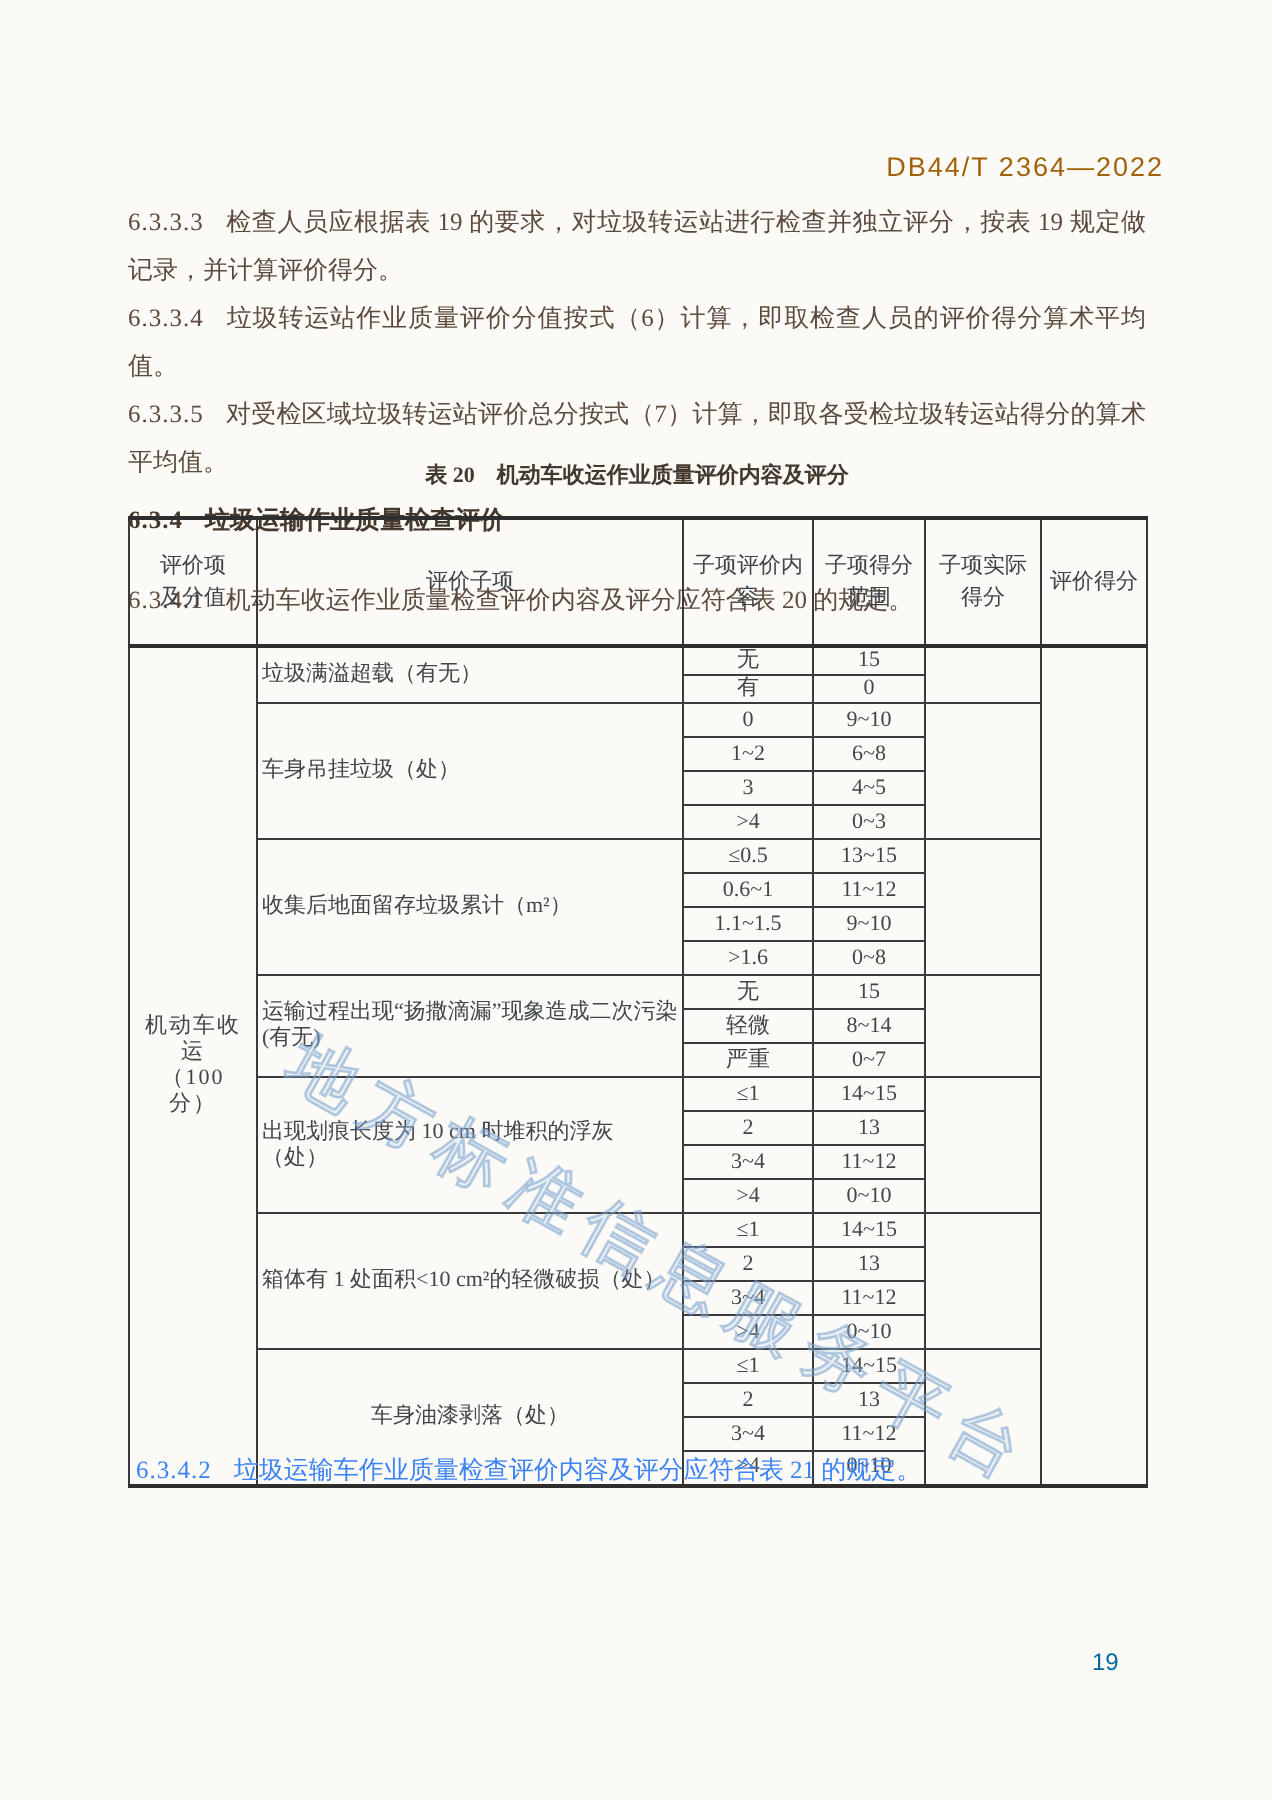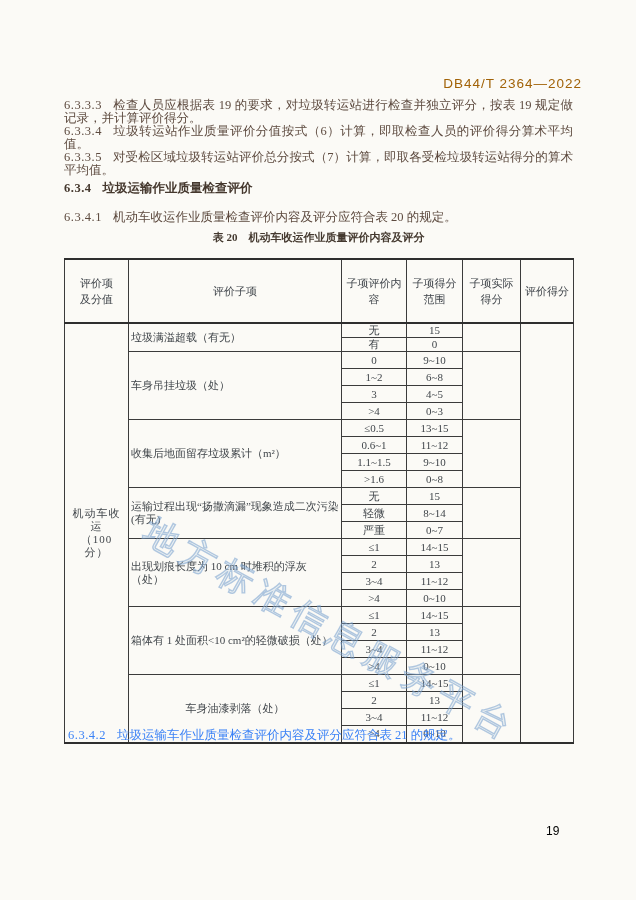--- a/index.html
+++ b/index.html
@@ -14,21 +14,21 @@
   }
   
   .doc-code{
     position:absolute;top:76px;right:54px;
     font-size:13.5px;letter-spacing:1px;color:#a16207;
     font-family:"Liberation Sans","DejaVu Sans",sans-serif;
   }
   
   .content{
     position:absolute;left:64px;top:99px;width:509px;
-    font-size:12.5px;line-height:13px;color:#5d4a3f;
+    font-size:12.5px;line-height:24px;color:#5d4a3f;
     text-align:justify;
   }
   .para{margin:0;}
   .para .pnum{padding-right:11px;letter-spacing:.5px;}
   .para.heading{font-weight:bold;color:#45382e;margin-top:5px;margin-bottom:16px;}
   .tbl-caption{
     position:absolute;left:64px;top:230px;width:509px;
     text-align:center;font-weight:bold;font-size:11px;color:#44392f;
   }
   
@@ -58,21 +58,21 @@
   td.c2,td.c5{border-bottom:1px solid #3b3b3b;}
   td.c1,td.c6{border-bottom:none;}
   
   .after-table{
     position:absolute;left:68px;top:727px;width:509px;
     font-size:12.5px;color:#3b82f6;
   }
   .after-table .pnum{padding-right:11px;letter-spacing:.5px;}
   .page-number{
     position:absolute;left:546px;top:824px;
-    font-size:12px;color:#000000;
+    font-size:12px;color:#0369a1;
     font-family:"Liberation Sans","DejaVu Sans",sans-serif;
   }
   
   .watermark{
     position:absolute;left:158px;top:508px;
     transform:rotate(29deg);transform-origin:left top;
     font-size:35px;letter-spacing:7px;white-space:nowrap;
     color:rgba(165,195,225,0.22);
     -webkit-text-stroke:1.3px rgba(120,160,205,0.55);
     font-family:"Liberation Sans","DejaVu Sans",sans-serif;

